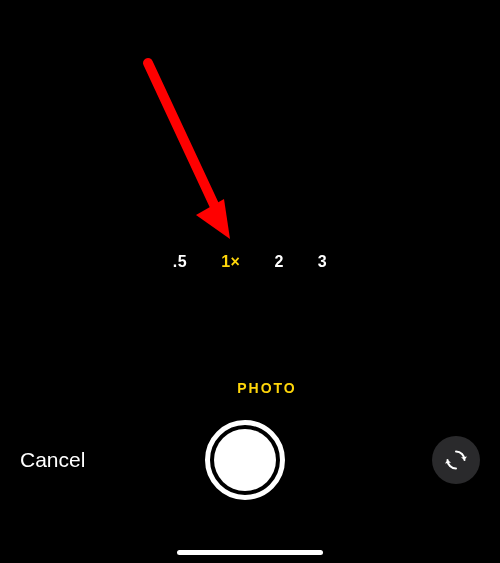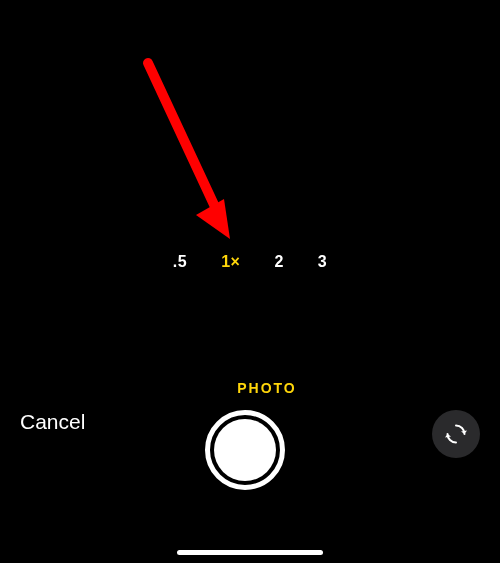--- a/index.html
+++ b/index.html
@@ -12,21 +12,21 @@
     
     .zoom-row { position: absolute; top: 253px; left: 0; width: 100%; display: flex; justify-content: center; align-items: center; gap: 34px; }
     .zoom-opt { font-size: 16px; font-weight: 600; color: #fff; letter-spacing: .5px; cursor: pointer; }
     .zoom-opt.active { color: #ffd60a; }
 
     
     .mode-row { position: absolute; top: 379px; left: 17px; width: 100%; text-align: center; }
     .mode-label { font-size: 14px; font-weight: 600; letter-spacing: 2px; color: #ffd60a; }
 
     
-    .bottom-row { position: absolute; top: 410px; left: 0; width: 100%; height: 100px; display: flex; justify-content: space-between; padding: 0 20px; }
+    .bottom-row { position: absolute; top: 410px; left: 0; width: 100%; height: 100px; display: flex; align-items: center; justify-content: space-between; padding: 0 20px; }
     .cancel { color: #fff; font-size: 21px; font-weight: 400; cursor: pointer; width: 100px; text-align: left; }
 
     .shutter-wrap { position: relative; width: 80px; height: 80px; cursor: pointer; margin-left:-10px; }
     .shutter-ring { position: absolute; inset: 0; border: 5px solid #fff; border-radius: 50%; }
     .shutter-core { position: absolute; inset: 9px; background: #fff; border-radius: 50%; }
 
     .flip-wrap { width: 100px; display: flex; justify-content: flex-end; }
     .flip-btn { width: 48px; height: 48px; border-radius: 50%; background: #2a2a2c; display: flex; align-items: center; justify-content: center; cursor: pointer; }
 
     

